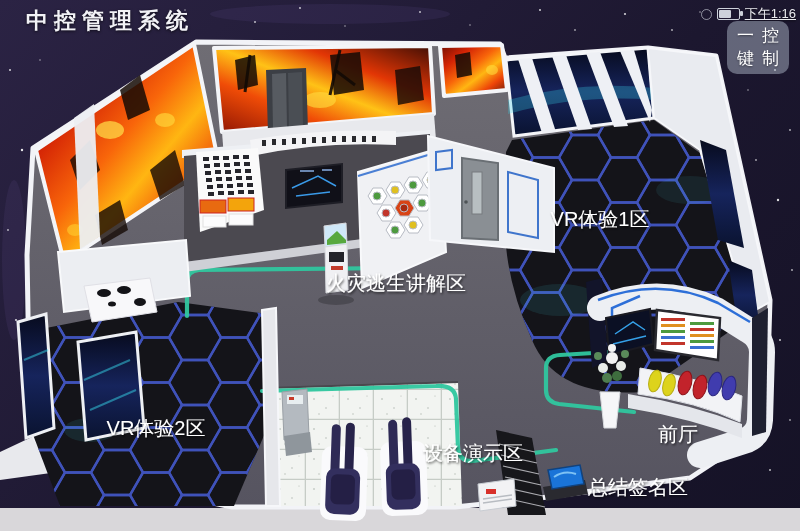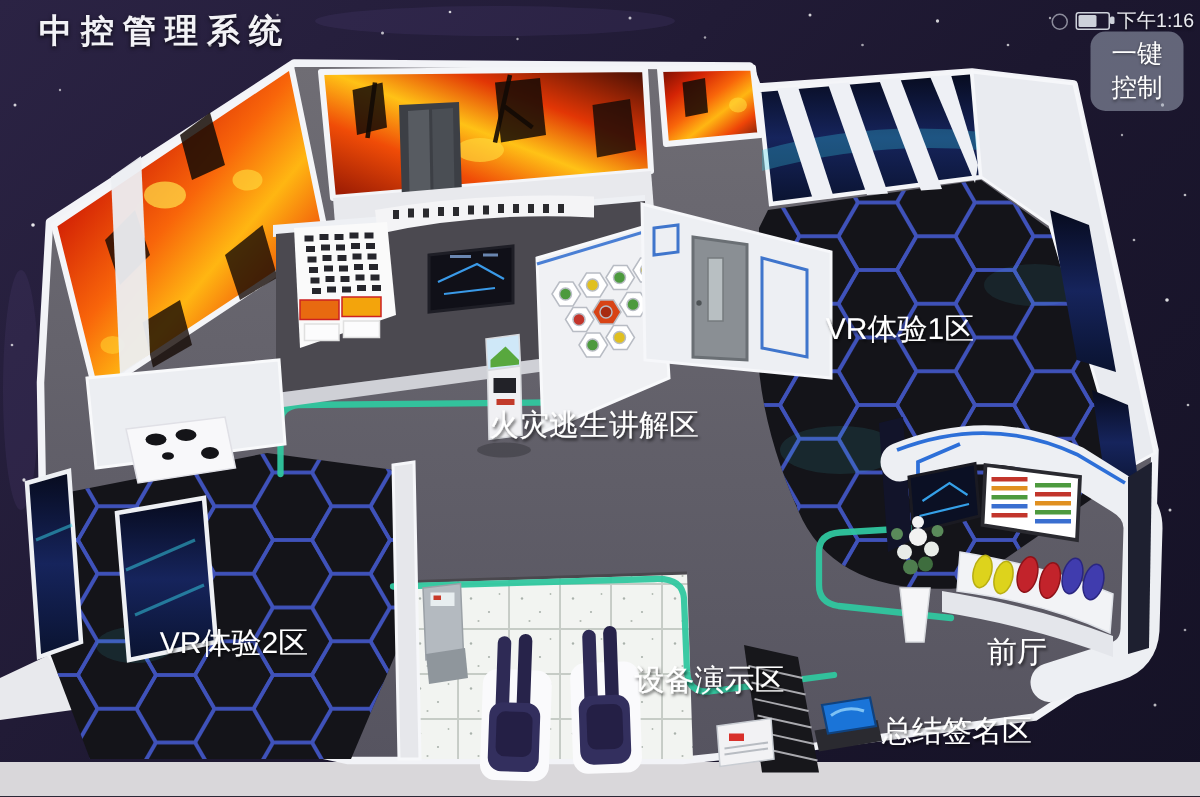--- a/index.html
+++ b/index.html
@@ -4,28 +4,28 @@
 <style>
   html,body{margin:0;padding:0;background:#0e0c18;}
   #stage{position:relative;width:800px;height:531px;overflow:hidden;
          font-family:"Liberation Sans","DejaVu Sans",sans-serif;
          background:linear-gradient(135deg,#2b2344 0%,#1c172f 55%,#151226 100%);}
   #scene{position:absolute;left:0;top:0;}
   .page-title{position:absolute;top:6px;left:0;width:800px;text-align:left;padding-left:26px;
               box-sizing:border-box;color:#f2f2f6;font-size:22px;font-weight:bold;
               letter-spacing:6px;text-shadow:0 1px 3px rgba(0,0,0,.7);}
   .statusbar{position:absolute;top:5px;right:4px;display:flex;align-items:center;gap:5px;
-             color:#e9eaef;font-size:13px;text-shadow:0 1px 2px rgba(0,0,0,.6);}
+             color:#e9eaef;font-size:13px;text-shadow:0 1px 2px rgba(0,0,0,.6);text-decoration:underline;}
   .signal{width:9px;height:9px;border:1.5px solid rgba(215,218,228,.75);border-radius:50%;opacity:.8;}
   .battery{position:relative;width:21px;height:10px;border:1.5px solid #cdd1da;border-radius:2px;}
   .battery::after{content:"";position:absolute;right:-4px;top:2px;width:2.5px;height:5px;background:#cdd1da;border-radius:1px;}
   .battery .fill{position:absolute;left:1px;top:1px;bottom:1px;width:60%;background:#cdd1da;border-radius:1px;}
   .onekey-btn{position:absolute;top:21px;right:11px;width:62px;height:53px;
               background:rgba(158,168,184,.55);border:none;border-radius:10px;
-              color:#fff;font-size:17px;line-height:1.3;display:flex;flex-direction:column;
+              color:#fff;font-size:17px;line-height:1.3;display:flex;flex-direction:row;
               align-items:center;justify-content:center;cursor:pointer;
               font-family:"Liberation Sans","DejaVu Sans",sans-serif;
               text-shadow:0 1px 2px rgba(0,0,0,.45);}
   .zone-label{fill:#ffffff;font-family:"Liberation Sans","DejaVu Sans",sans-serif;
               font-size:20px;font-weight:500;}
 </style>
 </head>
 <body>
 
 <div id="stage">

